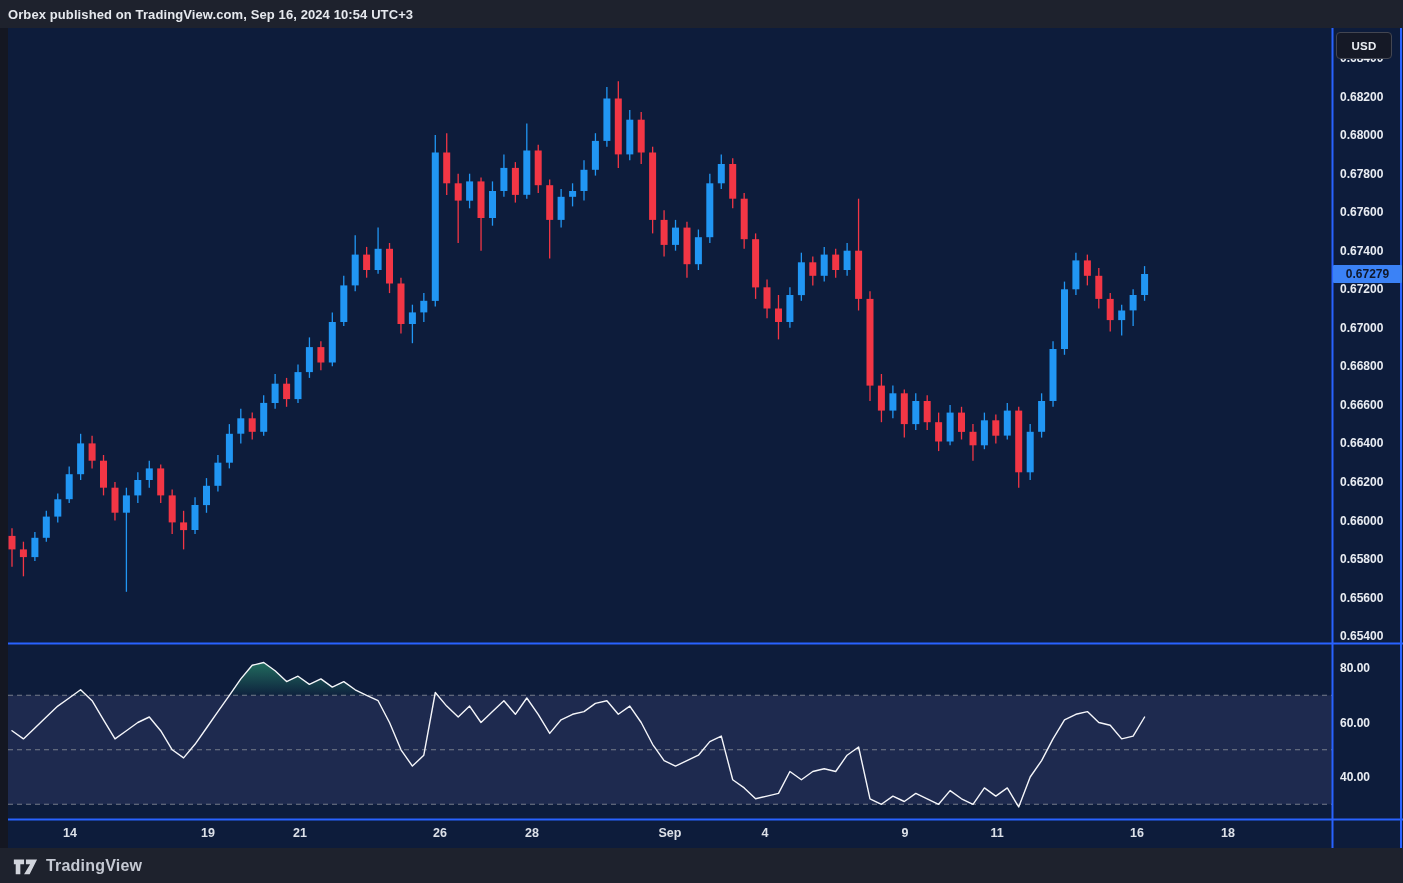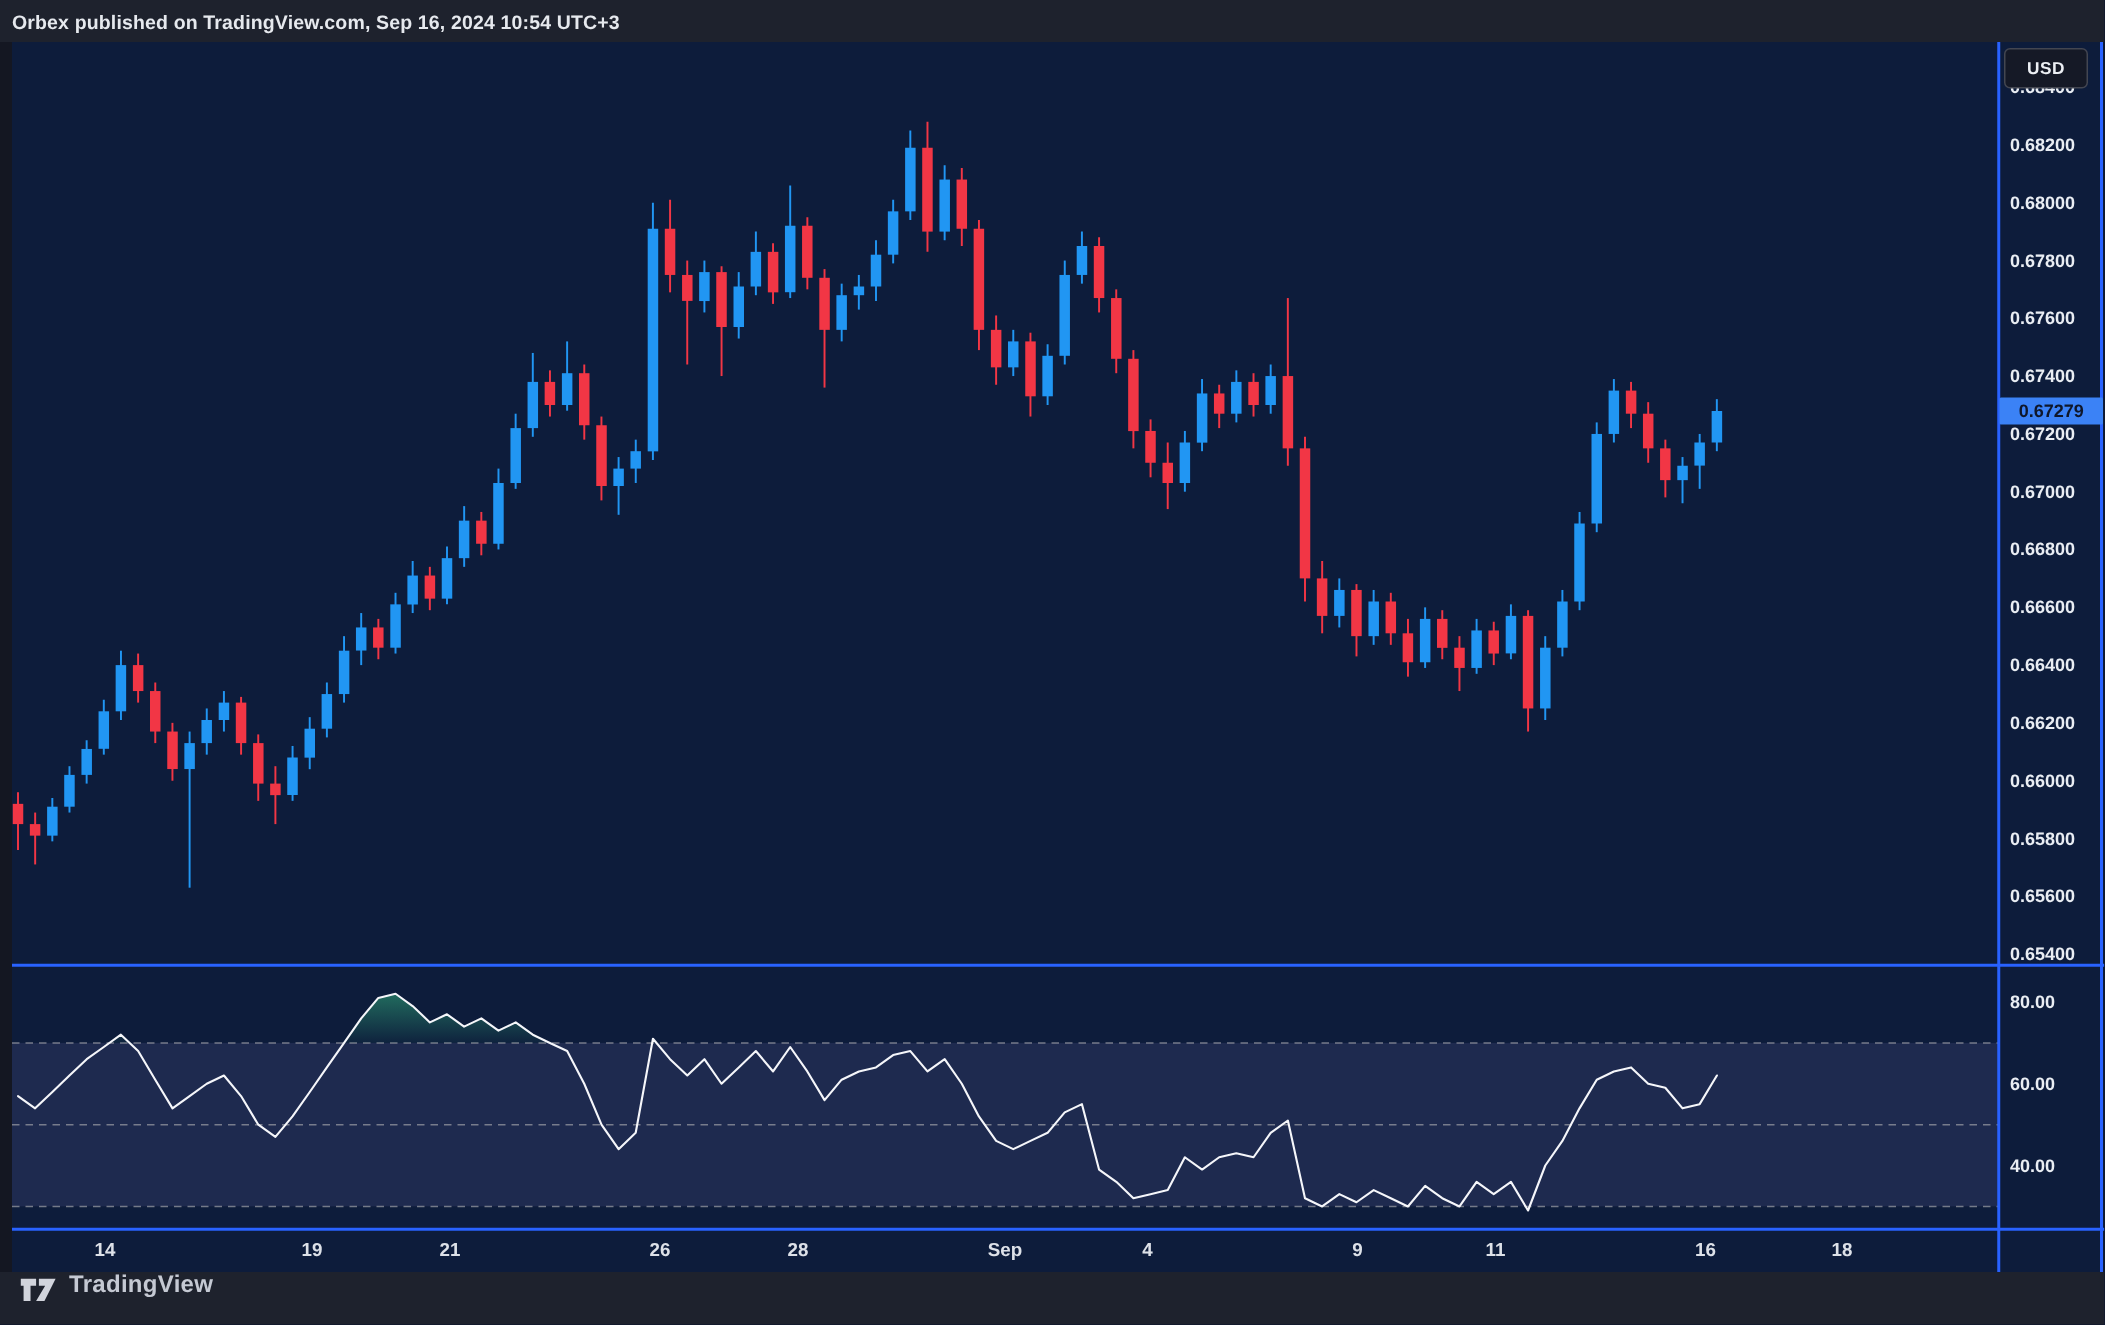--- a/index.html
+++ b/index.html
@@ -27,21 +27,21 @@
   }
   .price-tag{
     position:absolute;left:1333px;width:69px;height:18px;z-index:2;
     background:#3b82f6;color:#0a1830;font-size:12px;font-weight:700;
     display:flex;align-items:center;justify-content:center;border-radius:1px;
   }
   .axis-text{font:700 12px "Liberation Sans",sans-serif;fill:#e9edf3;}
   .time-text{font:700 12.5px "Liberation Sans",sans-serif;fill:#dde1e8;text-anchor:middle;}
   .footer{
     position:absolute;top:848px;left:0;width:1403px;height:35px;
-    background:#1e222d;display:flex;padding-left:12px;
+    background:#1e222d;display:flex;align-items:center;padding-left:12px;
     box-sizing:border-box;gap:8px;
   }
   .footer .brand{
     color:#c5c9d3;font-size:16px;font-weight:700;letter-spacing:.2px;
   }
   .tv-logo{display:block;}
 </style>
 </head>
 <body>
 

